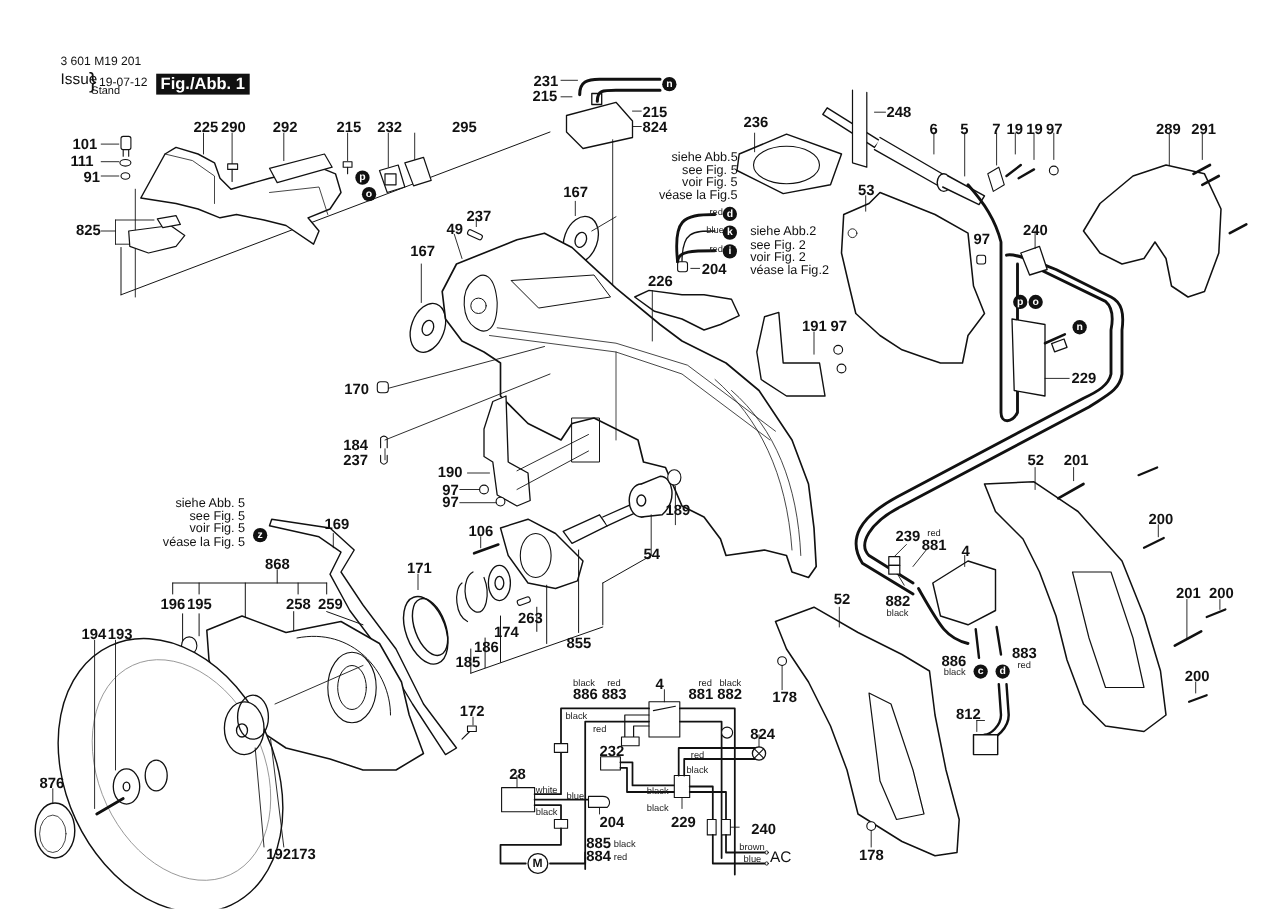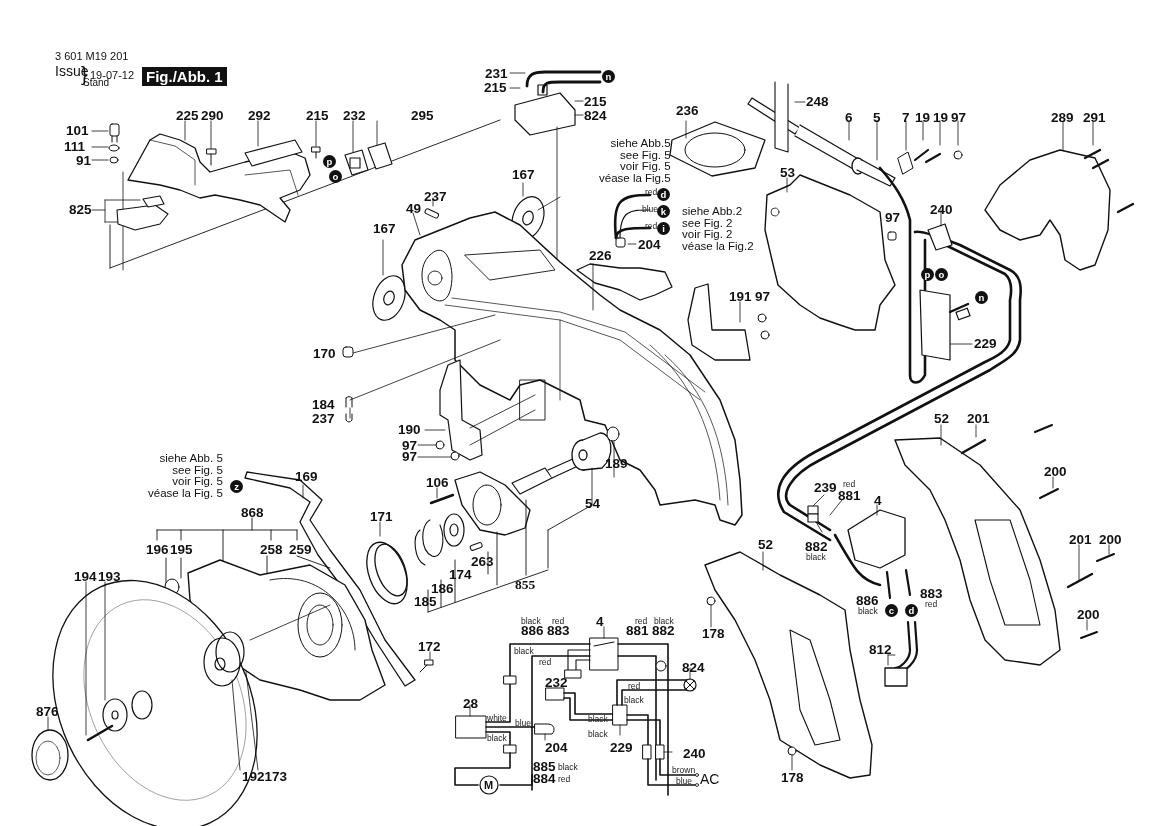--- a/index.html
+++ b/index.html
@@ -534,21 +534,21 @@
 <div class="lbl" style="left:370px;top:510px;">171</div>
 <div class="lbl" style="left:241px;top:506px;">868</div>
 <div class="lbl" style="left:146px;top:543px;">196</div>
 <div class="lbl" style="left:170px;top:543px;">195</div>
 <div class="lbl" style="left:260px;top:543px;">258</div>
 <div class="lbl" style="left:289px;top:543px;">259</div>
 <div class="lbl" style="left:449px;top:568px;">174</div>
 <div class="lbl" style="left:431px;top:582px;">186</div>
 <div class="lbl" style="left:414px;top:595px;">185</div>
 <div class="lbl" style="left:471px;top:555px;">263</div>
-<div class="lbl" style="left:515px;top:578px;font-family:Liberation Serif, serif;">855</div>
+<div class="lbl" style="left:515px;top:578px;">855</div>
 
 <div class="lbl" style="left:74px;top:570px;">194</div>
 <div class="lbl" style="left:98px;top:570px;">193</div>
 <div class="lbl" style="left:36px;top:705px;">876</div>
 <div class="lbl" style="left:242px;top:770px;">192173</div>
 <div class="lbl" style="left:418px;top:640px;">172</div>
 
 <div class="lbl" style="left:934px;top:412px;">52</div>
 <div class="lbl" style="left:967px;top:412px;">201</div>
 <div class="lbl" style="left:1044px;top:465px;">200</div>

